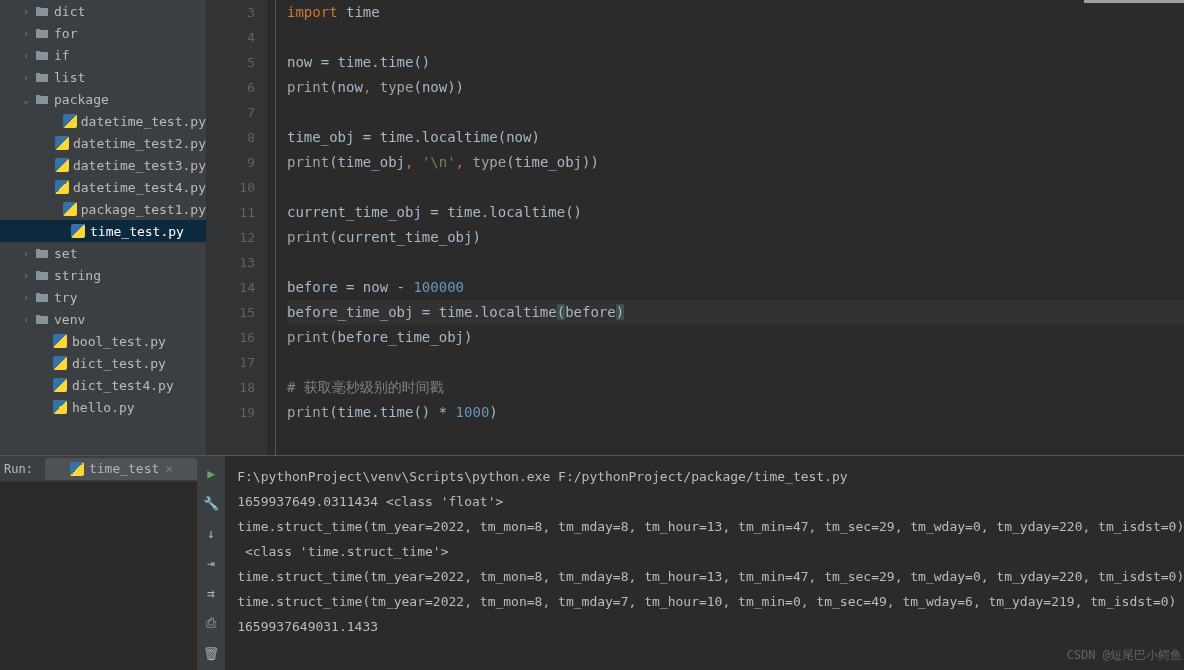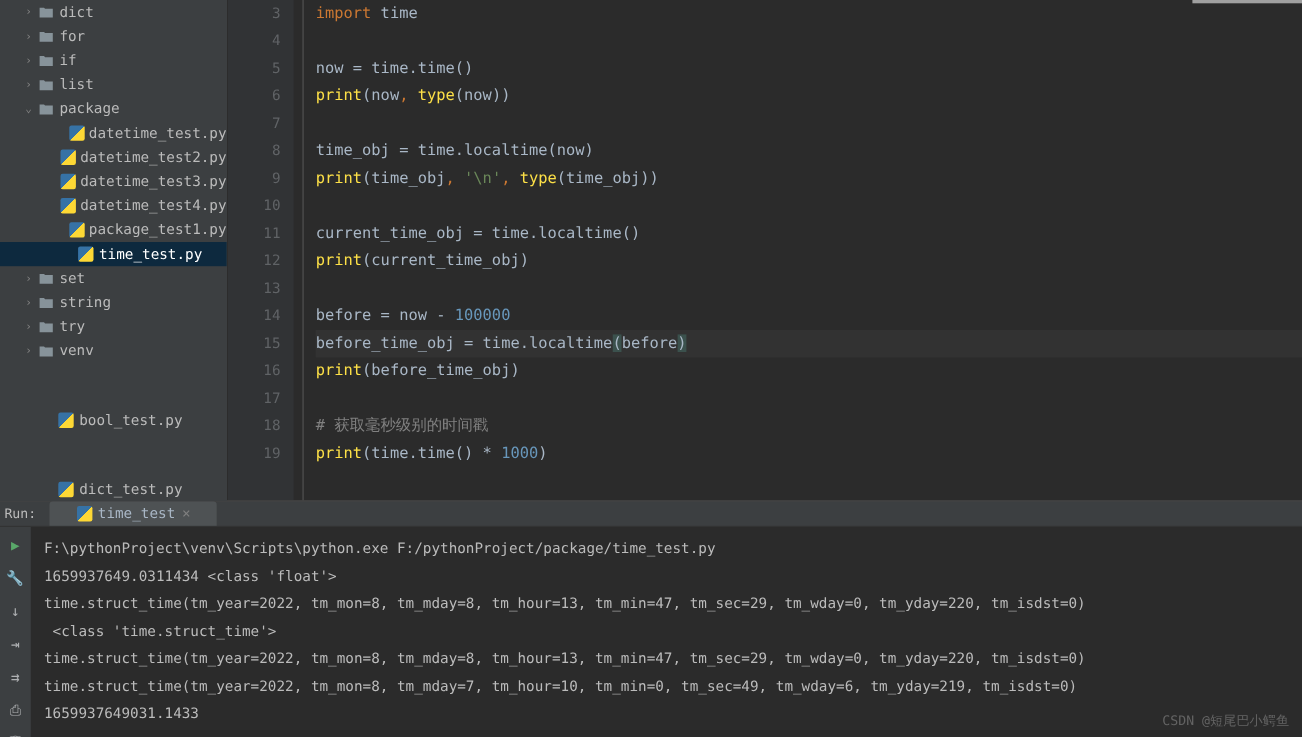--- a/index.html
+++ b/index.html
@@ -84,30 +84,29 @@
       left: 8px;
       top: 0;
       bottom: 0;
       width: 1px;
       background: #555555;
     }
     .code-line.highlighted { background: #323232; }
     .kw { color: #cc7832; }
     .str { color: #6a8759; }
     .num { color: #6897bb; }
-    .builtin { color: #fde047; }
+    .builtin { color: #a3a3a3; }
     .comment { color: #808080; }
     .default { color: #a9b7c6; }
     .paren-match { background: #3b514d; }
     .run-panel {
       height: 215px;
       background: #2b2b2b;
       border-top: 1px solid #555555;
       display: flex;
-      flex-direction: column;
     }
     .run-header {
       height: 26px;
       background: #3c3f41;
       display: flex;
       align-items: center;
       padding-left: 4px;
       border-bottom: 1px solid #323232;
     }
     .run-label { color: #bbbbbb; font-size: 12px; margin-right: 12px; }
@@ -147,27 +146,27 @@
       padding: 8px 12px;
       font-size: 13px;
       line-height: 25px;
       color: #bbbbbb;
       white-space: pre;
       overflow: auto;
     }
     .watermark {
       position: absolute;
       bottom: 6px;
-      right: 12px;
+      right: 2px;
       color: #888888;
       font-size: 12px;
       opacity: 0.6;
     }
     .indent-0 { padding-left: 18px; }
-    .indent-1 { padding-left: 36px; margin-top: 41px; }
+    .indent-1 { padding-left: 36px; }
     .indent-2 { padding-left: 54px; }
     .scroll-hint {
       position: absolute;
       top: 0;
       right: 0;
       width: 100px;
       height: 3px;
       background: #a0a0a0;
     }
   </style>

